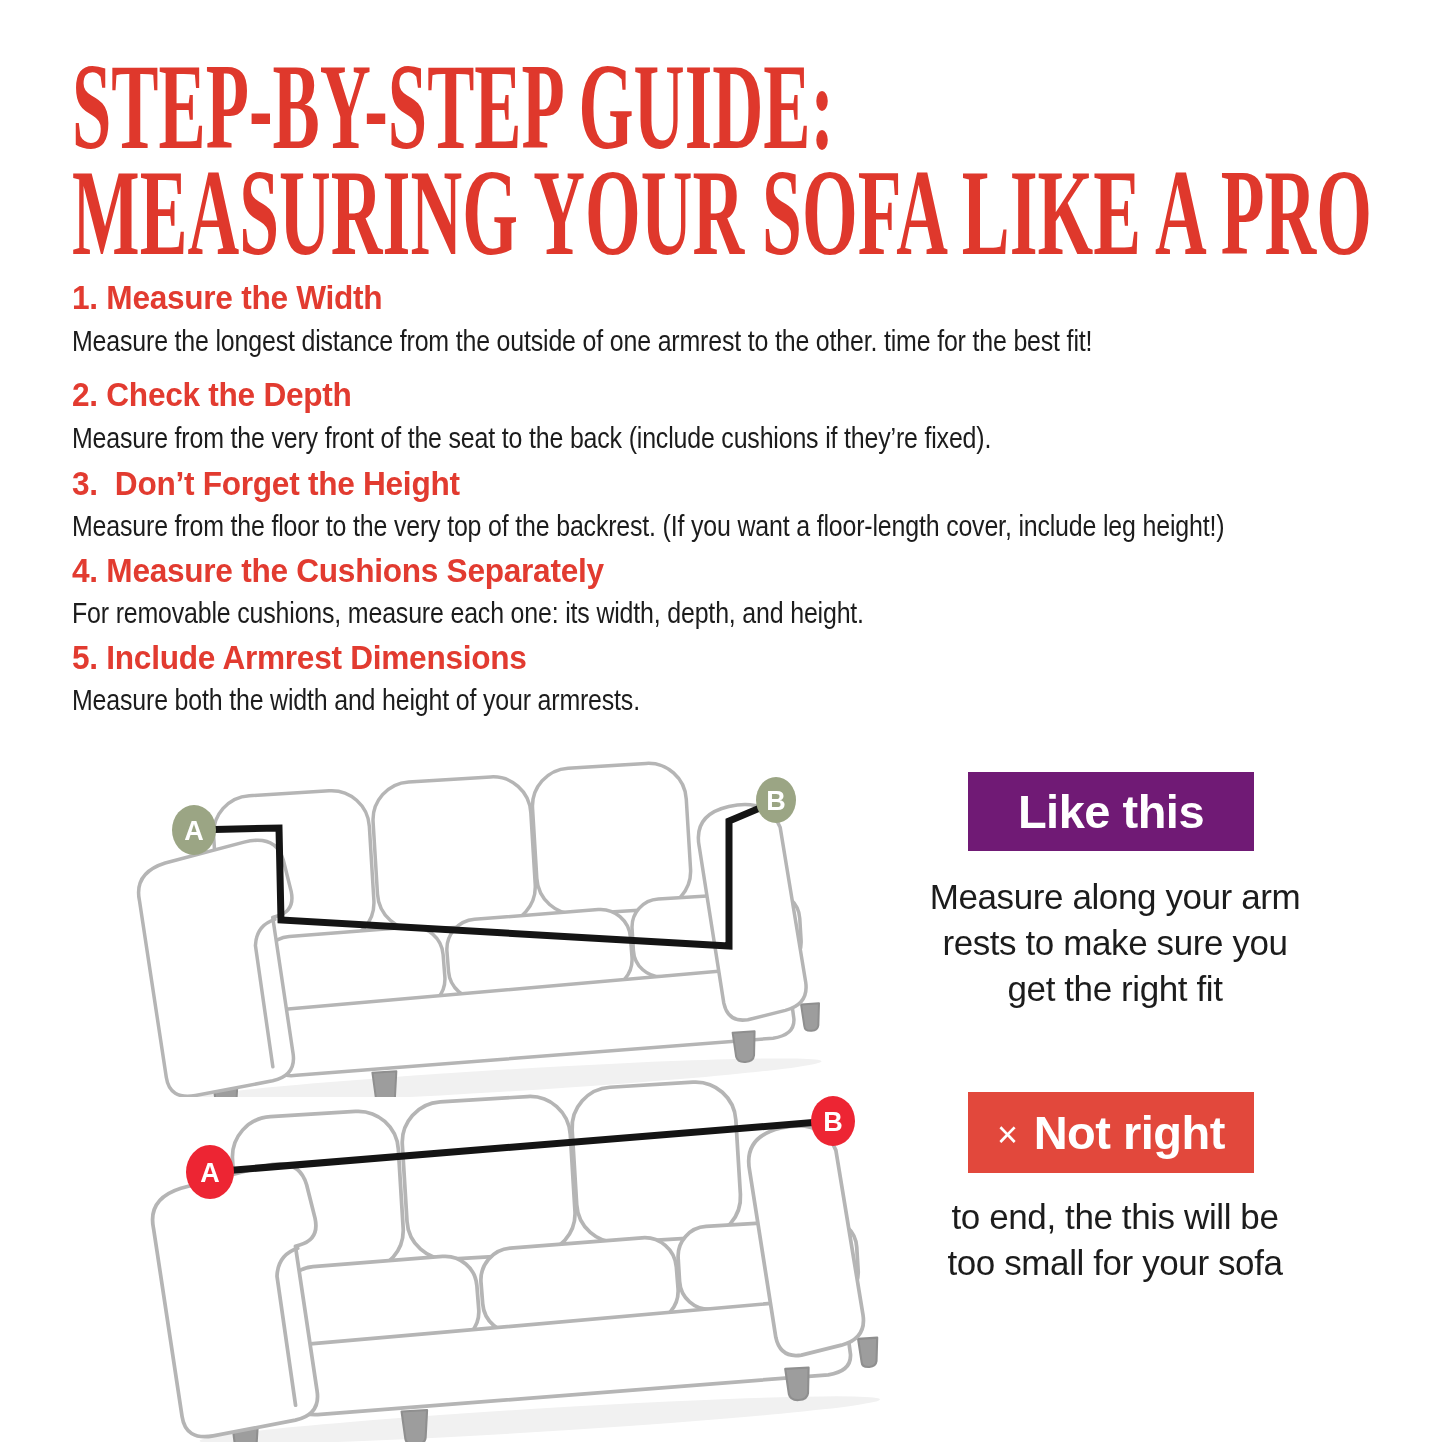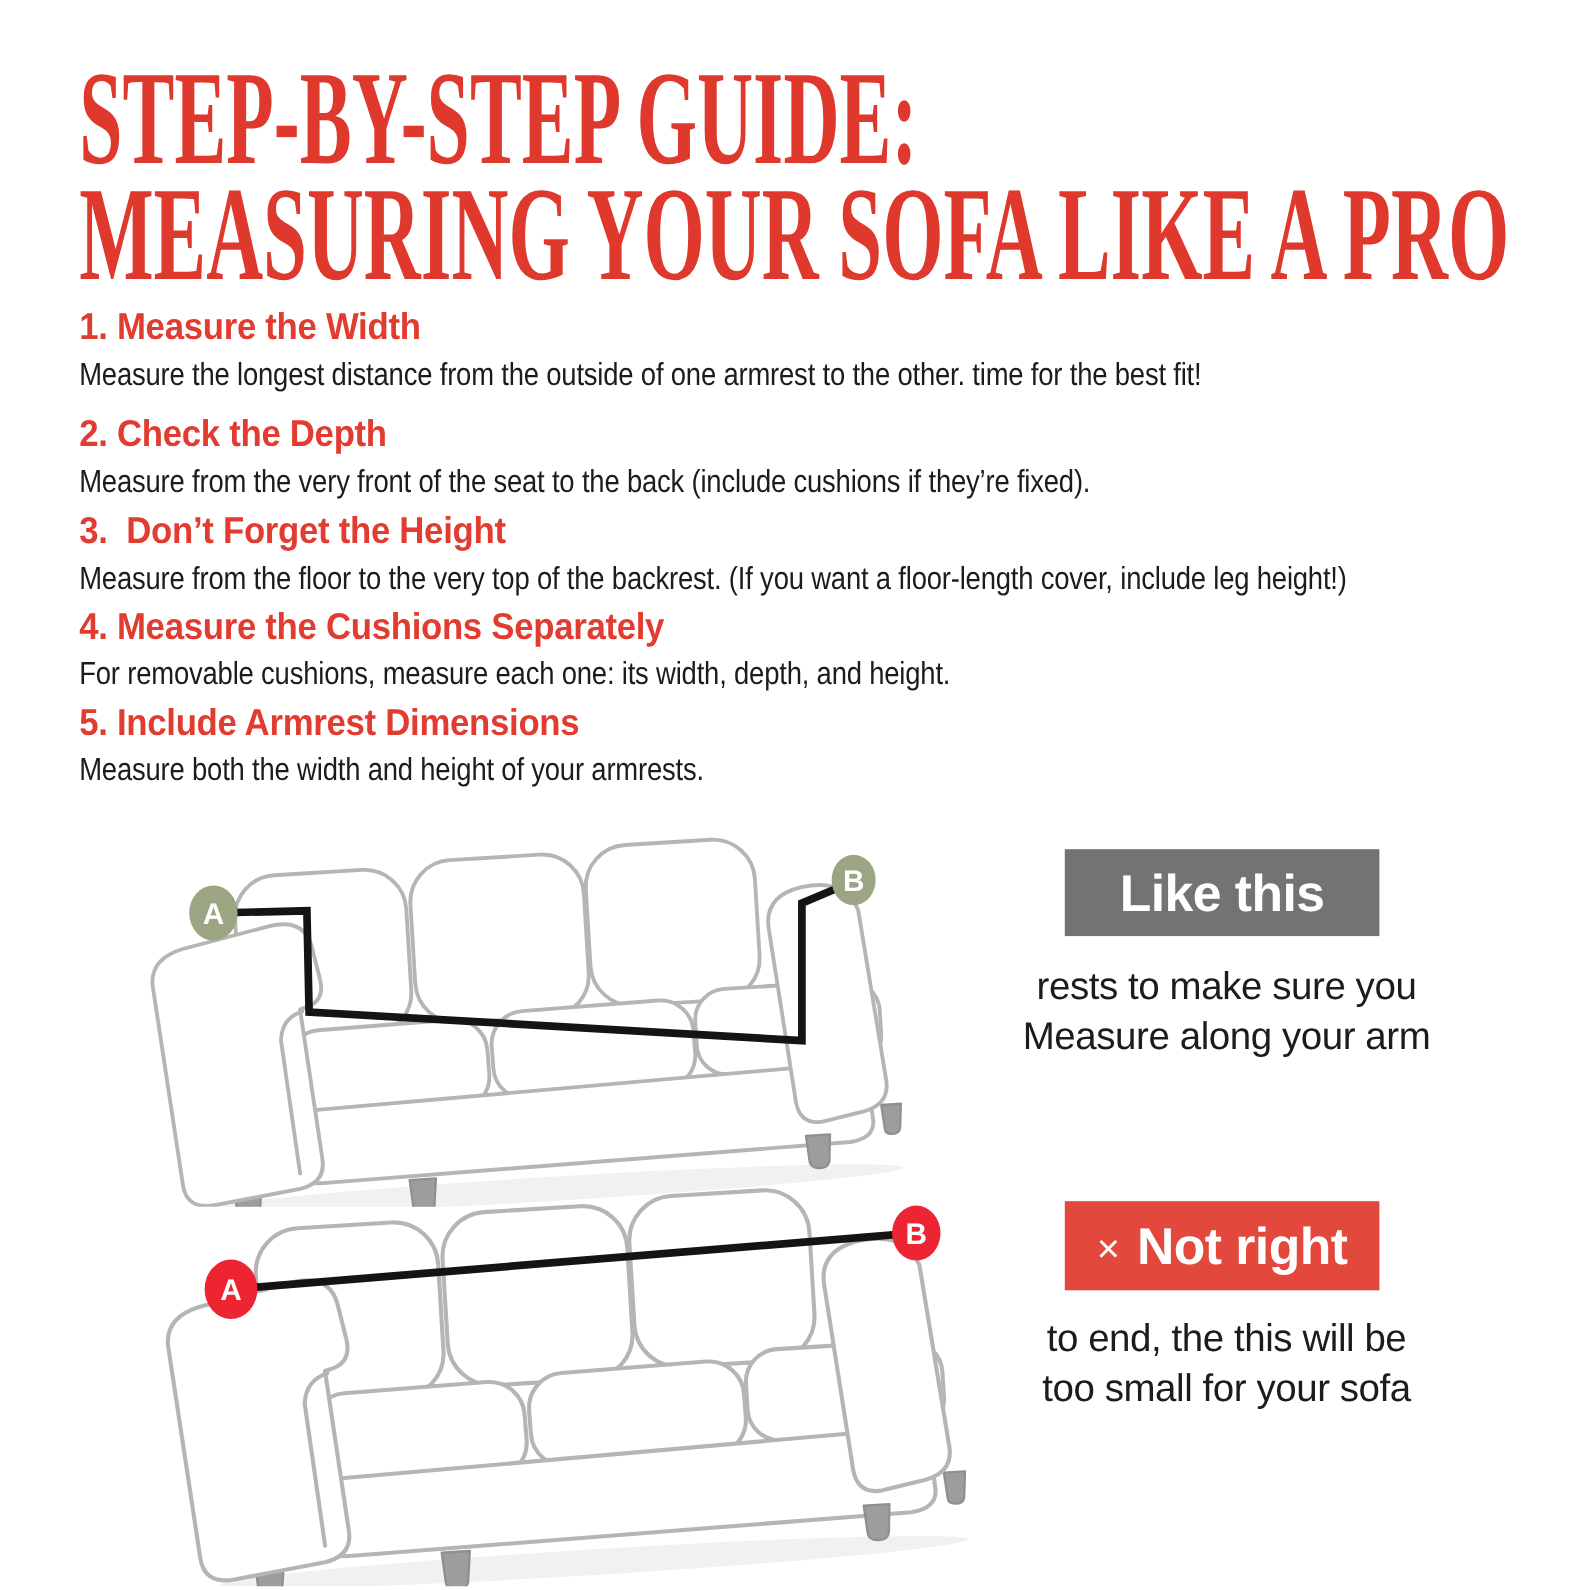--- a/index.html
+++ b/index.html
@@ -20,21 +20,21 @@
   }
   .step-body{
     position:absolute;left:72px;color:#1c1c1c;font-size:29px;font-weight:400;
     white-space:nowrap;letter-spacing:-0.2px;transform:scaleX(0.86);transform-origin:left top;
   }
   
   .banner{
     position:absolute;display:flex;align-items:center;justify-content:center;
     color:#ffffff;font-weight:bold;font-size:47px;letter-spacing:-0.5px;
   }
-  .banner-like{left:968px;top:772px;width:286px;height:79px;background:#737373;}
+  .banner-like{left:968px;top:772px;width:286px;height:79px;background:#701a75;}
   .banner-not{left:968px;top:1092px;width:286px;height:81px;background:#e2483c;}
   .x-mark{font-weight:400;font-size:36px;margin-right:16px;position:relative;top:2px;}
   .caption{
     position:absolute;color:#1c1c1c;font-size:35px;line-height:46px;
     text-align:center;letter-spacing:-0.4px;
   }
   .caption-like{left:905px;top:874px;width:420px;}
   .caption-not{left:905px;top:1194px;width:420px;}
   .caption span{display:block;}
   
@@ -131,22 +131,23 @@
     <g>
       <ellipse cx="721" cy="59" rx="22" ry="25" fill="#ed2533" stroke="none"></ellipse>
       <text class="marker-label" x="721" y="69">B</text>
     </g>
   </svg>
 
   <div class="banner banner-like">
     <span>Like this</span>
   </div>
   <div class="caption caption-like">
+    <span>Measure along your arm</span>
     <span>rests to make sure you</span>
-    <span>Measure along your arm</span>
+    <span>get the right fit</span>
   </div>
 
   <div class="banner banner-not">
     <span class="x-mark">×</span>
     <span>Not right</span>
   </div>
   <div class="caption caption-not">
     <span>to end, the this will be</span>
     <span>too small for your sofa</span>
   </div>

